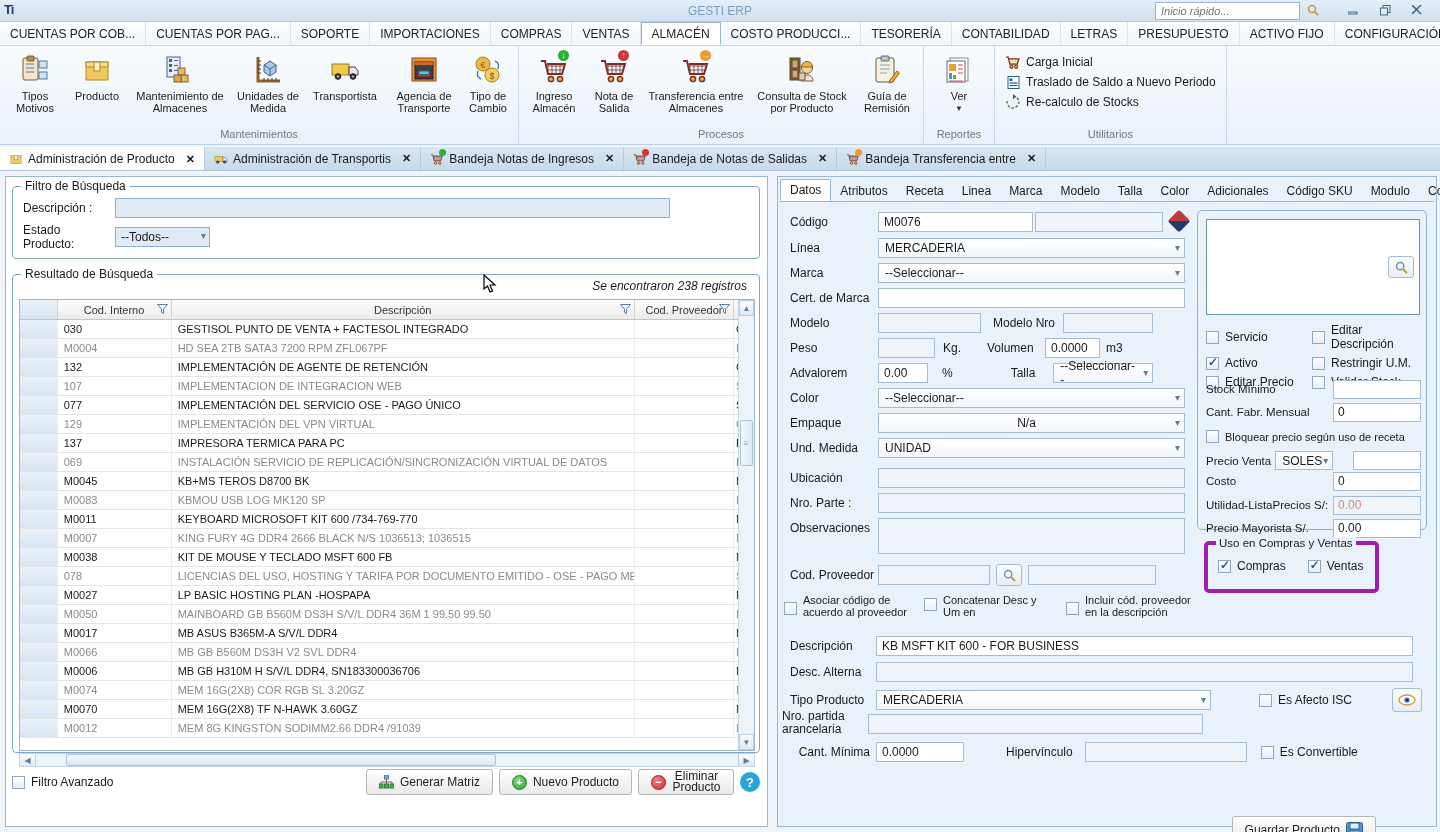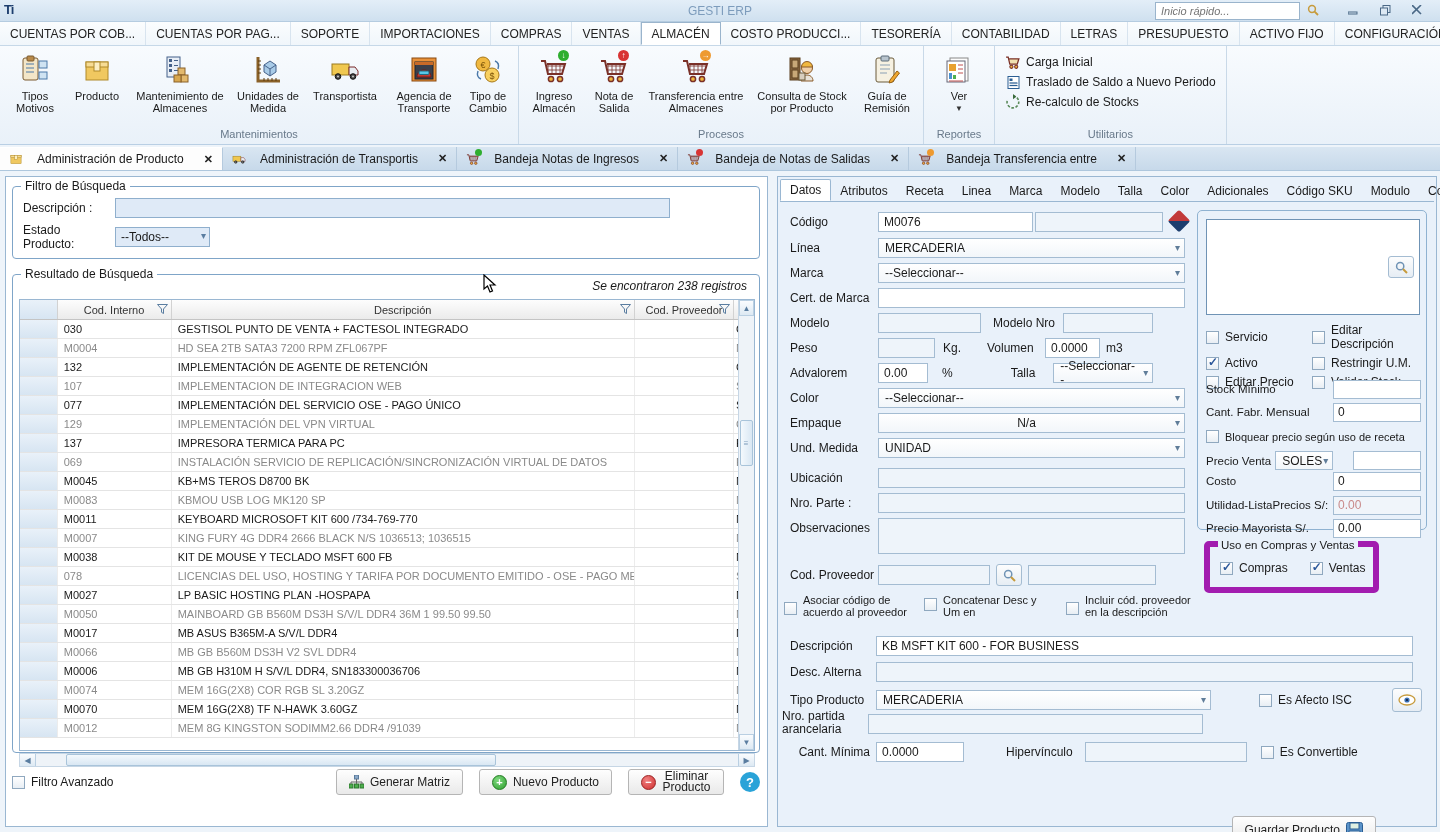--- a/index.html
+++ b/index.html
@@ -48,21 +48,21 @@
     color:#fff; font-size:8px; line-height:11px; text-align:center; font-weight:bold; }
   .caret-down { color:#333; font-size:8px; margin-top:1px; }
   .stack-group .rg-items { flex-direction:column; align-items:flex-start; padding-top:6px; }
   .stack-item { display:flex; align-items:center; gap:5px; margin:2px 6px; white-space:nowrap;
     font-size:12px; }
   .stack-item .sic { width:16px; height:16px; display:flex; align-items:center; justify-content:center; }
 
   
   #doctabs { position:absolute; left:0; top:147px; width:1440px; height:24px;
     background:linear-gradient(#d9e6f2,#c7d9ea); border-bottom:1px solid #aec7dd; display:flex; }
-  .doctab { display:flex; align-items:center; gap:14px; padding:0 9px; border-right:1px solid #b5cade;
+  .doctab { display:flex; align-items:center; gap:5px; padding:0 9px; border-right:1px solid #b5cade;
     font-size:12px; color:#1a1a1a; white-space:nowrap; }
   .doctab.active { background:#fdfdfd; border-top:1px solid #fff; }
   .doctab .dt-close { font-weight:bold; font-size:11px; color:#222; margin-left:6px; }
   .dticon { width:14px; height:14px; display:flex; align-items:center; justify-content:center; position:relative;}
   .dticon .mini-badge{ position:absolute; top:-3px; right:-2px; width:7px;height:7px;border-radius:50%; }
 
   
   #left-panel { position:absolute; left:5px; top:176px; width:763px; height:651px;
     background:#fff; border:1px solid #9ab7d2; }
   fieldset.grp { position:absolute; border:1px solid #7fa5c8; border-radius:4px; background:#fff; }
@@ -112,21 +112,21 @@
   .hs-thumb { width:430px; margin-left:30px; background:linear-gradient(#f4f9fd,#d9e7f3);
     border:1px solid #a9c4da; border-radius:2px; }
 
   #left-footer { position:absolute; left:6px; top:588px; width:748px; height:34px; display:flex;
     align-items:center; }
   .cb { width:13px; height:13px; border:1px solid #8fa8bf; background:linear-gradient(#fff,#e8eef4);
     display:inline-block; position:relative; flex:none; }
   .cb.checked::after { content:"✓"; position:absolute; left:1px; top:-3px; color:#2b579a;
     font-weight:bold; font-size:12px; }
   .cb-row { display:flex; align-items:center; gap:6px; font-size:12px; }
-  #footer-buttons { margin-left:auto; display:flex; gap:16px; align-items:center; }
+  #footer-buttons { margin-left:auto; display:flex; gap:6px; align-items:center; }
   .btn { height:26px; display:flex; align-items:center; gap:6px; padding:0 12px;
     background:linear-gradient(#fefefe,#e9e9e9); border:1px solid #b5b5b5; border-radius:3px;
     font-size:12px; color:#222; }
   .circle-ic { width:15px; height:15px; border-radius:50%; color:#fff; font-weight:bold;
     display:flex; align-items:center; justify-content:center; font-size:11px; flex:none;}
   .green { background:radial-gradient(circle at 35% 30%,#7fd97f,#2fa02f); border:1px solid #1f7a1f;}
   .red { background:radial-gradient(circle at 35% 30%,#f08080,#cf3030); border:1px solid #9a1f1f;}
 
   
   #right-panel { position:absolute; left:777px; top:176px; width:660px; height:651px;
@@ -155,21 +155,21 @@
     border:1px solid #8fb2d1; border-radius:5px; }
   #img-box { position:absolute; left:8px; top:8px; width:214px; height:96px; background:#fff;
     border:1px solid #6f93b5; }
   #img-search { position:absolute; right:5px; top:36px; }
   .chk-grid { position:absolute; left:8px; top:112px; width:216px; display:grid;
     grid-template-columns:106px 110px; row-gap:5px; font-size:11.5px; }
   .rb-row { position:absolute; display:flex; align-items:center; font-size:11.5px; }
   .price-in { height:19px; border:1px solid #a4bcd2; background:#fff; padding:0 4px; font-size:12px;
     display:flex; align-items:center; }
   #uso-box { position:absolute; left:6px; top:330px; width:175px; height:52px;
-    border:6px solid #a21caf; border-radius:5px; }
+    border:4px solid #a21caf; border-radius:5px; }
   #uso-box .uso-legend { position:absolute; left:8px; top:-8px; background:#e9f1fa; padding:0 3px;
     font-size:11.5px; }
   #uso-box .uso-row { position:absolute; left:10px; top:14px; display:flex; gap:22px; }
 
   #bottom-form { position:absolute; left:0; top:418px; width:660px; height:208px; }
   .eye-btn { width:30px; height:24px; background:linear-gradient(#fdfdfd,#e6edf4);
     border:1px solid #a4bcd2; border-radius:3px; display:flex; align-items:center; justify-content:center; }
   #save-btn { position:absolute; right:62px; top:196px; height:27px; }
 
   #cursor { position:absolute; left:483px; top:274px; pointer-events:none; z-index:50; }

